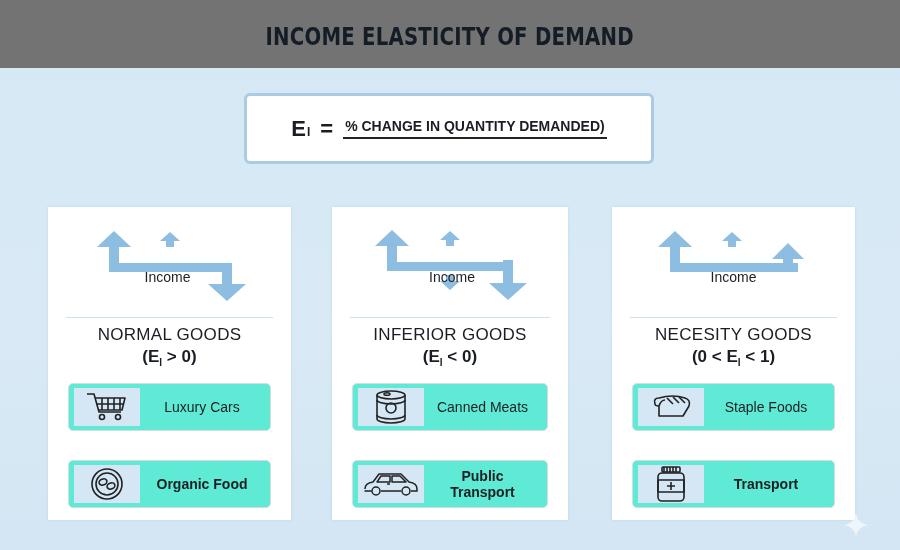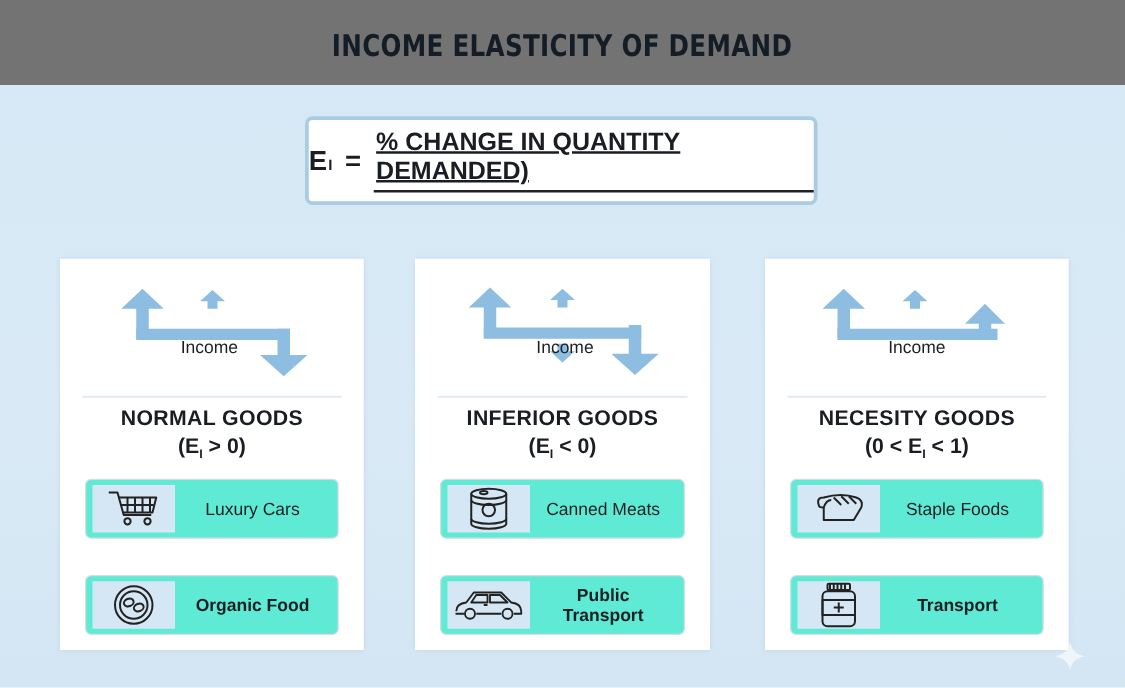--- a/index.html
+++ b/index.html
@@ -29,23 +29,22 @@
     border-radius: 6px;
     display: flex; align-items: center; justify-content: center;
   }
   .formula .lhs {
     font-size: 22px; font-weight: bold; margin-right: 10px; display: flex; align-items: baseline;
   }
   .formula .lhs sub { font-size: 12px; margin-left: 1px; }
   .formula .eq { font-size: 22px; font-weight: bold; margin-right: 10px; }
   .frac { display: flex; flex-direction: column; align-items: center; }
   .frac .num {
-    font-size: 20px; font-weight: bold; padding: 0 2px 3px;
+    font-size: 14px; font-weight: bold; padding: 0 2px 3px;
     border-bottom: 2px solid #222;
-    text-decoration: underline;
   }
   .frac .den { font-size: 14px; font-weight: bold; padding-top: 5px; }
 
   .card {
     position: absolute; top: 207px; height: 313px;
     background: #fff;
     box-shadow: 0 0 3px rgba(150,190,220,0.35);
   }
   .card.c1 { left: 48px; width: 243px; }
   .card.c2 { left: 332px; width: 236px; }
@@ -55,21 +54,21 @@
   .arrows svg { position: absolute; left: 0; top: 0; }
   .income-label {
     position: absolute; top: 40px; font-size: 14px; color: #1c1f24;
     width: 100%; text-align: center;
   }
   .divider {
     position: absolute; top: 110px; left: 18px; right: 18px; height: 1px; background: #cfe2f0;
   }
   .type-title {
     position: absolute; top: 118px; width: 100%; text-align: center;
-    font-size: 17px; font-weight: bold; letter-spacing: 0.3px;
+    font-size: 17px; font-weight: normal; letter-spacing: 0.3px;
   }
   .type-cond {
     position: absolute; top: 140px; width: 100%; text-align: center;
     font-size: 17px; font-weight: bold;
   }
   .type-cond sub { font-size: 10px; }
 
   .item {
     position: absolute; left: 20px; right: 20px; height: 48px;
     border: 1px solid #d5dde4; border-radius: 5px; background: #5eead4;

